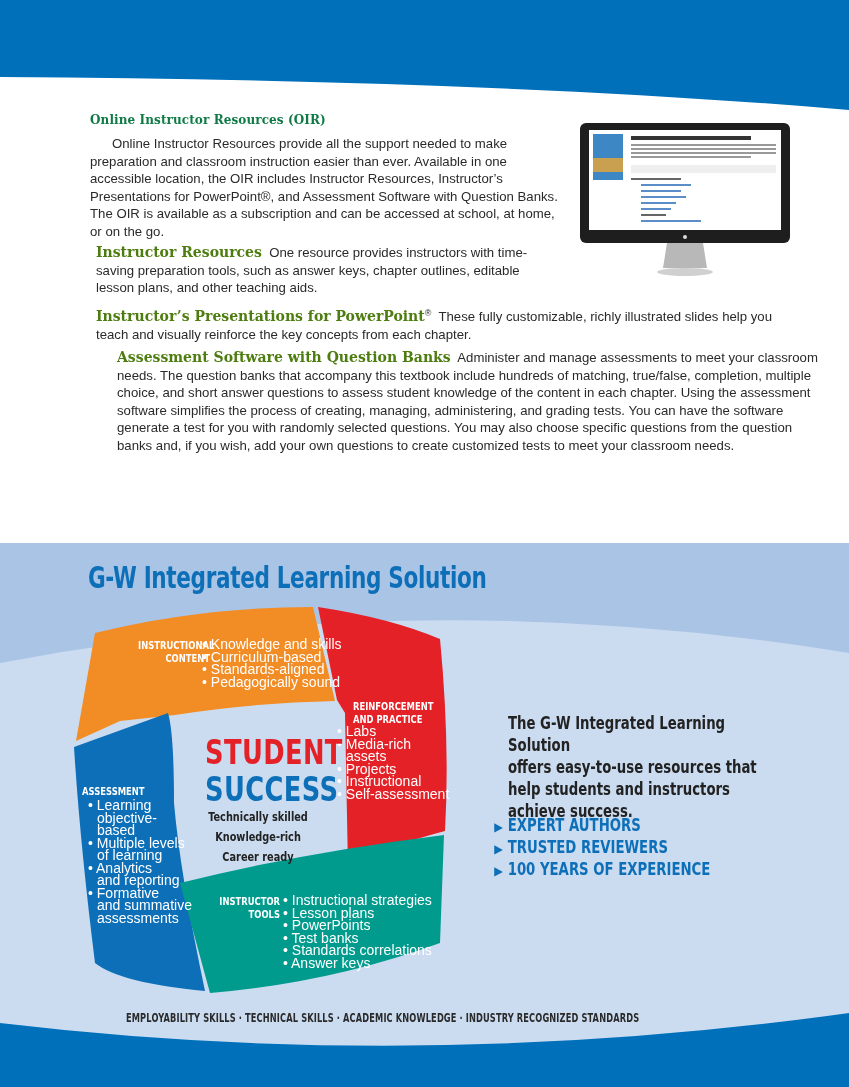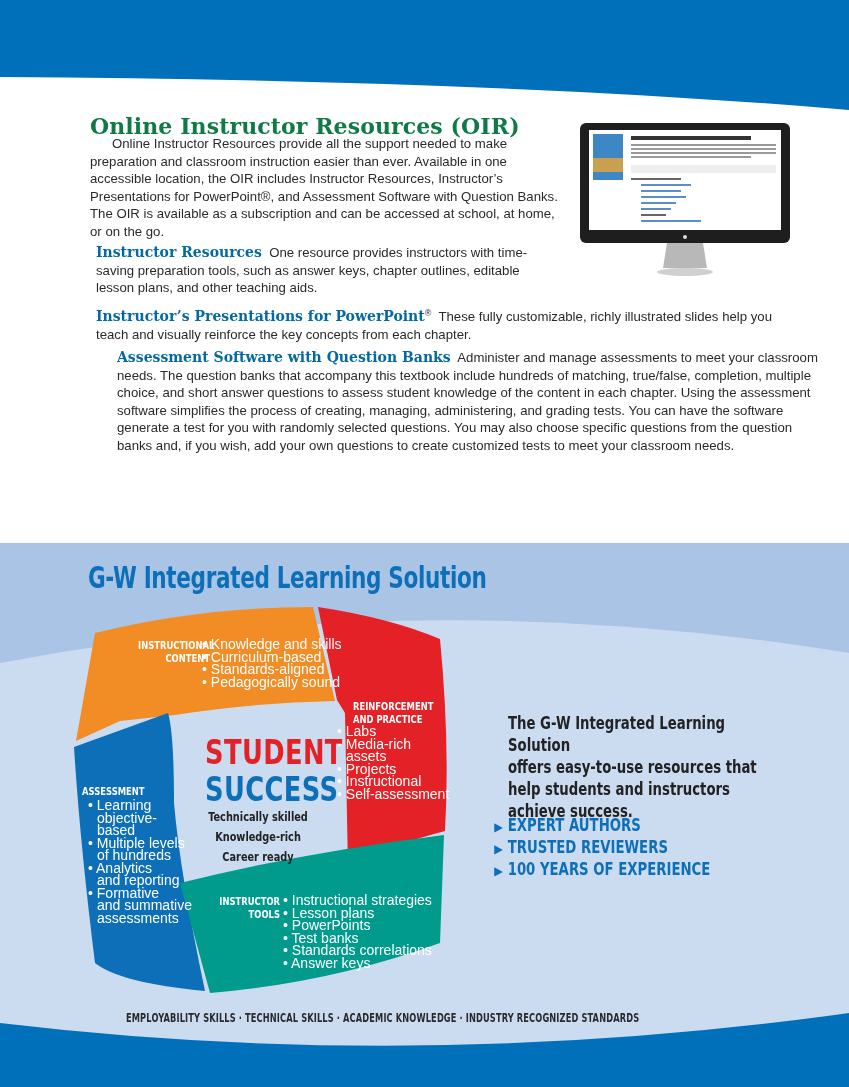--- a/index.html
+++ b/index.html
@@ -1,21 +1,21 @@
 <!DOCTYPE html>
 <html><head>
 <meta charset="utf-8">
 <style>
   html, body { margin:0; padding:0; }
   body { width:849px; height:1087px; position:relative; overflow:hidden; background:#ffffff; font-family:"Liberation Sans", sans-serif; }
   .abs { position:absolute; }
   #top-band { left:0; top:0; width:849px; height:120px; }
-  #oir-title { left:90px; top:113px; font-family:"DejaVu Serif", serif; font-weight:bold; font-size:22px; color:#0f7a46; letter-spacing:0.1px; }
+  #oir-title { left:90px; top:113px; font-family:"DejaVu Serif", serif; font-weight:bold; font-size:12px; color:#0f7a46; letter-spacing:0.1px; }
   .body-text { font-size:13.2px; line-height:17.5px; color:#2a2a2a; }
-  .runin { font-family:"DejaVu Serif", serif; font-weight:bold; font-size:14px; color:#0369a1; }
+  .runin { font-family:"DejaVu Serif", serif; font-weight:bold; font-size:14px; color:#4d7c0f; }
   #oir-intro { left:90px; top:135px; width:470px; text-indent:22px; }
   #ir-para { left:96px; top:244px; width:455px; }
   #pp-para { left:96px; top:305px; width:700px; }
   #as-para { left:96px; top:349px; width:710px;margin-left:21px; }
   sup { font-size:9px; font-weight:normal; font-family:"Liberation Sans", sans-serif; }
   #monitor { left:575px; top:120px; width:215px; height:160px; }
   #bottom-art { left:0; top:543px; width:849px; height:544px; }
   .cond { font-family:"DejaVu Sans", sans-serif; font-weight:bold; transform-origin:left top; }
   #gw-title { left:88px; top:560px; font-size:30px; color:#0d6fb7; transform:scaleX(0.72); white-space:nowrap; letter-spacing:-0.5px; }
   .seg-head { font-family:"DejaVu Sans", sans-serif; font-weight:bold; font-size:10.5px; color:#ffffff; line-height:12.5px; transform:scaleX(0.8); transform-origin:right top; text-align:right; white-space:nowrap; }
@@ -127,21 +127,21 @@
   <li>Instructional</li>
   <li>Self-assessment</li>
 </ul>
 
 <div id="as-head" class="abs seg-head">ASSESSMENT</div>
 <ul id="as-list" class="abs seg-list">
   <li>Learning</li>
   <li class="nob">objective-</li>
   <li class="nob">based</li>
   <li>Multiple levels</li>
-  <li class="nob">of hundreds</li>
+  <li class="nob">of learning</li>
   <li>Analytics</li>
   <li class="nob">and reporting</li>
   <li>Formative</li>
   <li class="nob">and summative</li>
   <li class="nob">assessments</li>
 </ul>
 
 <div id="it-head" class="abs seg-head">
   <div>INSTRUCTOR</div>
   <div>TOOLS</div>

